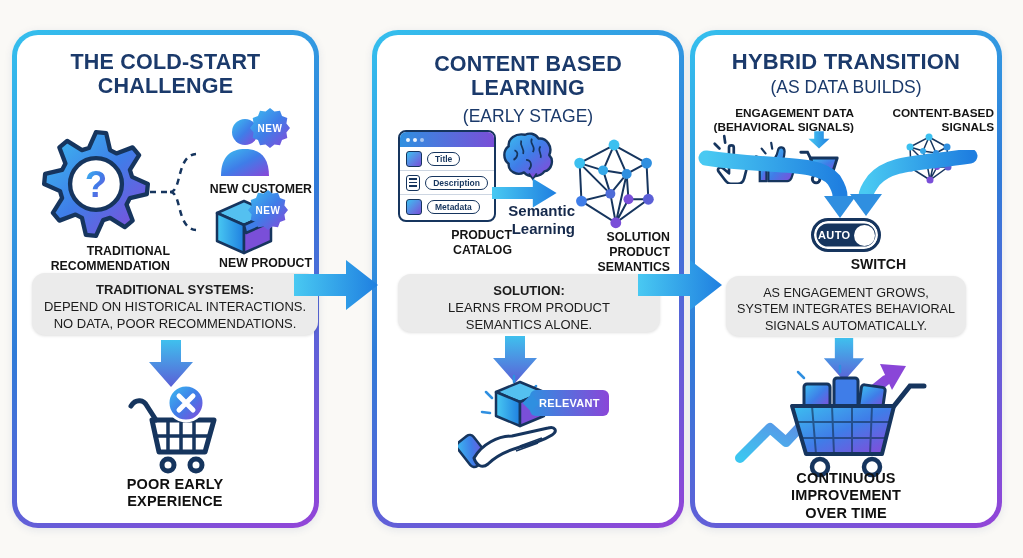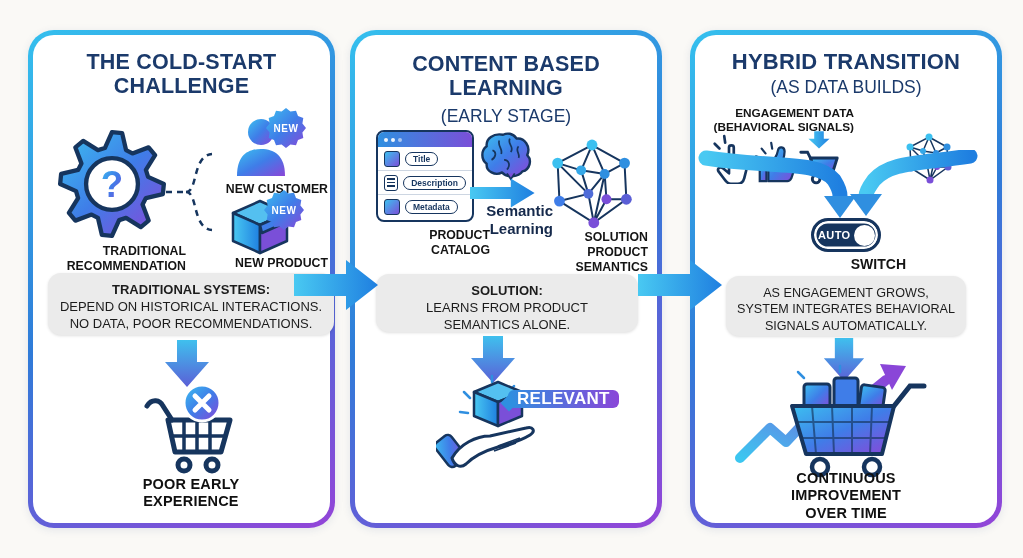--- a/index.html
+++ b/index.html
@@ -36,22 +36,22 @@
             padding:2.5px 2px;display:flex;flex-direction:column;justify-content:space-between}
   .cat-list i{display:block;height:1.8px;background:#16355e}
   .cat-pill{border:1.5px solid #16355e;border-radius:9px;font-size:8.5px;font-weight:600;color:#16355e;
             padding:1px 7px;background:#fff;white-space:nowrap}
   
   .switch{position:absolute;width:70px;height:34px;border-radius:17px;background:#16355e;
           border:3px solid #16355e;box-shadow:inset 0 0 0 2.5px #fff;display:flex;align-items:center}
   .switch-text{color:#fff;font-size:11px;font-weight:800;letter-spacing:.4px;margin-left:4px}
   .switch-knob{position:absolute;right:3.5px;top:3.5px;width:21px;height:21px;border-radius:50%;background:#fff}
   
-  .tag{position:absolute;height:18px;min-width:78px;border-radius:6px;z-index:3;
-       background:linear-gradient(90deg,#2f8fe0,#8a46d8);color:#fff;font-weight:800;font-size:17px;
+  .tag{position:absolute;height:26px;min-width:78px;border-radius:6px;z-index:3;
+       background:linear-gradient(90deg,#2f8fe0,#8a46d8);color:#fff;font-weight:800;font-size:11px;
        display:flex;align-items:center;justify-content:center;padding:0 9px;letter-spacing:.3px}
   .tag::before{content:"";position:absolute;left:-5px;top:7px;width:12px;height:12px;background:#2f8fe0;
                transform:rotate(45deg);z-index:-1}
   svg{display:block}
 </style>
 </head>
 <body>
 
 <svg width="0" height="0" style="position:absolute">
   <defs>
@@ -68,21 +68,21 @@
       <stop offset="0" stop-color="#3fc0ee"></stop>
         <stop offset="1" stop-color="#5b5fd6"></stop>
     </linearGradient>
     <linearGradient id="g-zig" x1="0" y1="1" x2="1" y2="0">
       <stop offset="0" stop-color="#3cc6f0"></stop>
         <stop offset="1" stop-color="#8a46d8"></stop>
     </linearGradient>
   </defs>
 </svg>
 
-<div class="panel" style="left:28px;width:307px">
+<div class="panel" style="left:12px;width:307px">
   <div class="panel-inner"></div>
 
   <div class="title pre" style="top:20px">THE COLD-START
 CHALLENGE</div>
 
   <svg class="abs" style="left:30px;top:100px" width="108" height="108" viewBox="0 0 100 100">
     <polygon points="98,50 97.1,59.4 81.4,63 78.3,68.9 83.9,83.9 76.7,89.9 63,81.4 56.6,83.4 50,98 40.6,97.1 37,81.4 31.1,78.3 16.1,83.9 10.1,76.7 18.6,63 16.7,56.6 2,50 2.9,40.6 18.6,37 21.7,31.1 16.1,16.1 23.3,10.1 37,18.6 43.4,16.7 50,2 59.4,2.9 63,18.6 68.9,21.7 83.9,16.1 89.9,23.3 81.4,37 83.4,43.4" fill="url(#g-bp)" stroke="#16355e" stroke-width="4" stroke-linejoin="round"></polygon>
     <circle cx="50" cy="50" r="24" fill="#fff" stroke="#16355e" stroke-width="4"></circle>
     <text x="50" y="62" font-size="34" font-weight="bold" fill="url(#g-bp)" text-anchor="middle">?</text>
   </svg>
@@ -137,21 +137,21 @@
       <circle cx="72" cy="83" r="6" fill="#fff"></circle>
     </g>
     <circle cx="62" cy="21" r="18" fill="url(#g-bp)" stroke="#fff" stroke-width="3"></circle>
     <path d="M55,14 L69,28 M69,14 L55,28" stroke="#fff" stroke-width="5" stroke-linecap="round"></path>
   </svg>
 
   <div class="outcome pre" style="left:48px;top:446px;width:230px">POOR EARLY
 EXPERIENCE</div>
 </div>
 
-<div class="panel" style="left:350px;width:312px">
+<div class="panel" style="left:372px;width:312px">
   <div class="panel-inner"></div>
 
   <div class="title pre" style="top:22px">CONTENT BASED
 LEARNING</div>
   <div class="subtitle" style="top:76px">(EARLY STAGE)</div>
 
   <div class="catalog" style="left:26px;top:100px">
     <div class="catalog-head">
       <span class="dot"></span>
       <span class="dot"></span>
@@ -234,20 +234,22 @@
 </div>
 
 <div class="panel" style="left:690px;width:312px">
   <div class="panel-inner"></div>
 
   <div class="title" style="top:20px;font-size:22px">HYBRID TRANSITION</div>
   <div class="subtitle" style="top:47px">(AS DATA BUILDS)</div>
 
   <div class="sublabel pre" style="left:4px;top:76px;width:160px;font-size:11.8px">ENGAGEMENT DATA
 (BEHAVIORAL SIGNALS)</div>
+  <div class="sublabel pre" style="left:176px;top:76px;width:128px;font-size:11.8px">CONTENT-BASED
+SIGNALS</div>
 
   <svg class="abs" style="left:18px;top:104px" width="42" height="50" viewBox="0 0 44 52">
     <g stroke="#16355e" stroke-width="2.8" stroke-linecap="round">
       <path d="M7,10 L12,15 M17,2 L18,9 M2,20 L9,21"></path>
     </g>
     <path d="M22,14 c0,-3 5,-3 5,0 l0,14 8,2 c4,1 6,4 5,8 l-2,8 c-1,4 -3,6 -7,6 l-7,0 c-3,0 -5,-2 -7,-5 l-6,-8 c-2,-3 2,-6 5,-3 l6,5 z" fill="#fff" stroke="#16355e" stroke-width="2.8" stroke-linejoin="round"></path>
   </svg>
 
   <svg class="abs" style="left:64px;top:110px" width="44" height="46" viewBox="0 0 46 46">
     <g stroke="#16355e" stroke-width="2.3" stroke-linecap="round">

